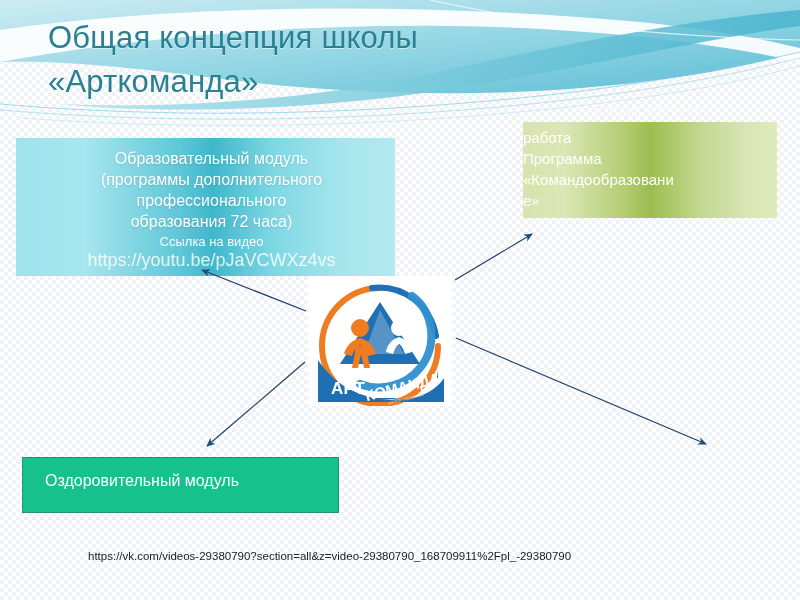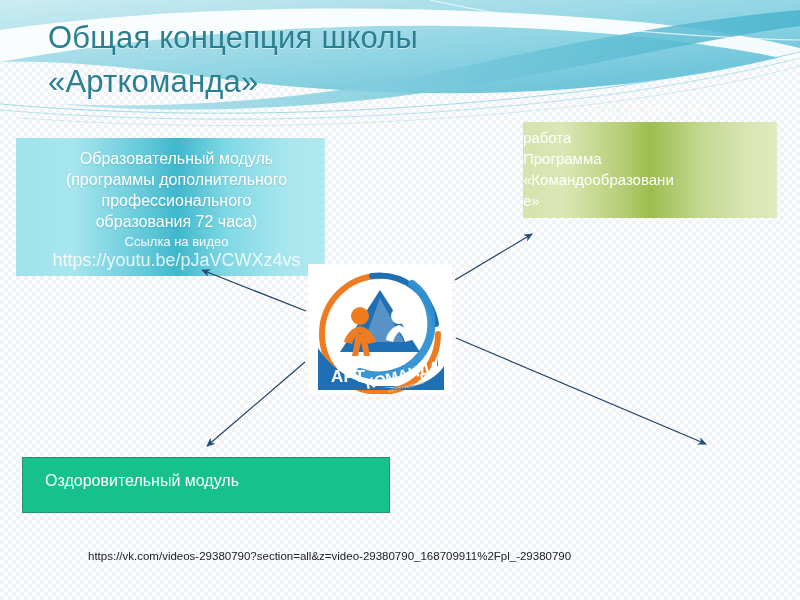--- a/index.html
+++ b/index.html
@@ -51,21 +51,21 @@
   .box {
     position: absolute;
     box-sizing: border-box;
     color: #ffffff;
     overflow: hidden;
   }
   .box .lines { white-space: pre-line; }
 
   #box-education {
     left: 16px; top: 138px;
-    width: 309px; height: 138px;
+    width: 379px; height: 138px;
     background: linear-gradient(90deg,
       #9fe3ec 0%, #a7e6ee 18%, #5fc7d8 43%, #3fb7cc 52%,
       #7fd8e4 68%, #a6e5ed 86%, #b3e9f0 100%);
     text-align: center;
     padding: 10px 8px 0 20px;
   }
   #box-education .main {
     font-size: 16px;
     line-height: 21px;
     text-shadow: 0 1px 2px rgba(0,0,0,.12);
@@ -102,21 +102,21 @@
     padding-top: 5px;
   }
   #box-upbringing .main {
     font-size: 15px;
     line-height: 21px;
     color: #ffffff;
   }
 
   #box-health {
     left: 22px; top: 457px;
-    width: 368px; height: 56px;
+    width: 317px; height: 56px;
     background: #17c18c;
     border: 1px solid #2a8f74;
     padding: 12px 0 0 22px;
   }
   #box-health .main {
     font-size: 16px;
     line-height: 21px;
   }
 
   #box-culture {
@@ -129,21 +129,21 @@
   }
   #box-culture .main {
     font-size: 16px;
     line-height: 23px;
   }
   #box-culture .indent { padding-left: 26px; }
 
   
   #logo-card {
     position: absolute;
-    left: 308px; top: 264px;
+    left: 308px; top: 276px;
     width: 144px; height: 130px;
     background: #ffffff;
   }
   #logo-card svg { display: block; }
 
   
   #arrows {
     position: absolute;
     left: 0; top: 0;
     width: 800px; height: 600px;

